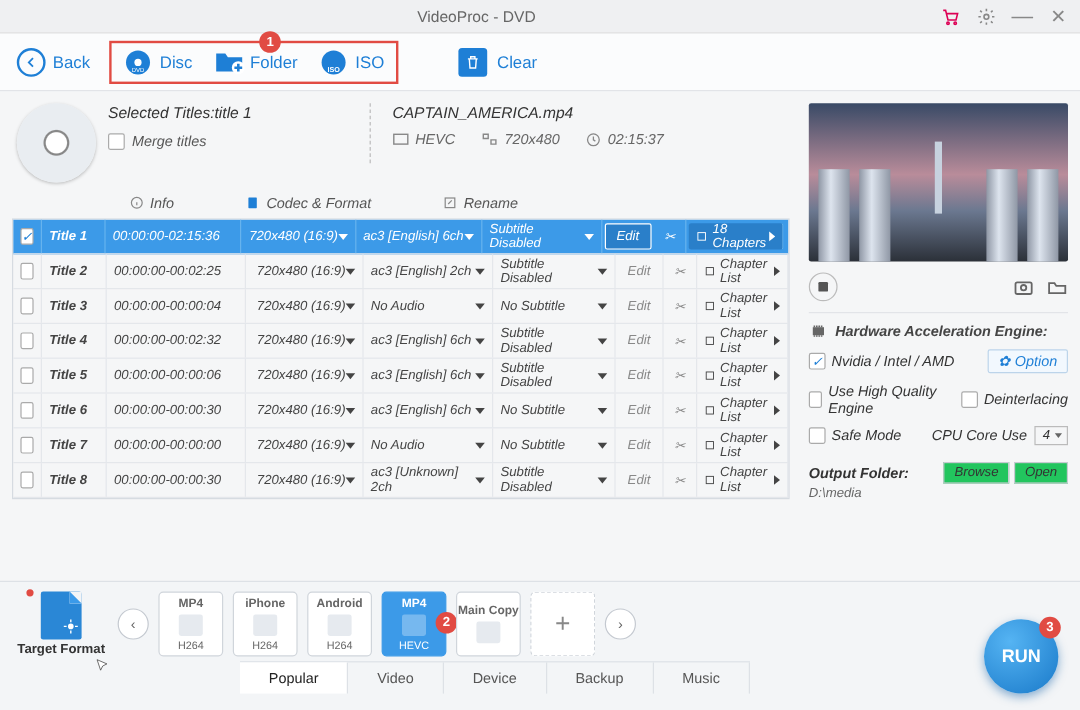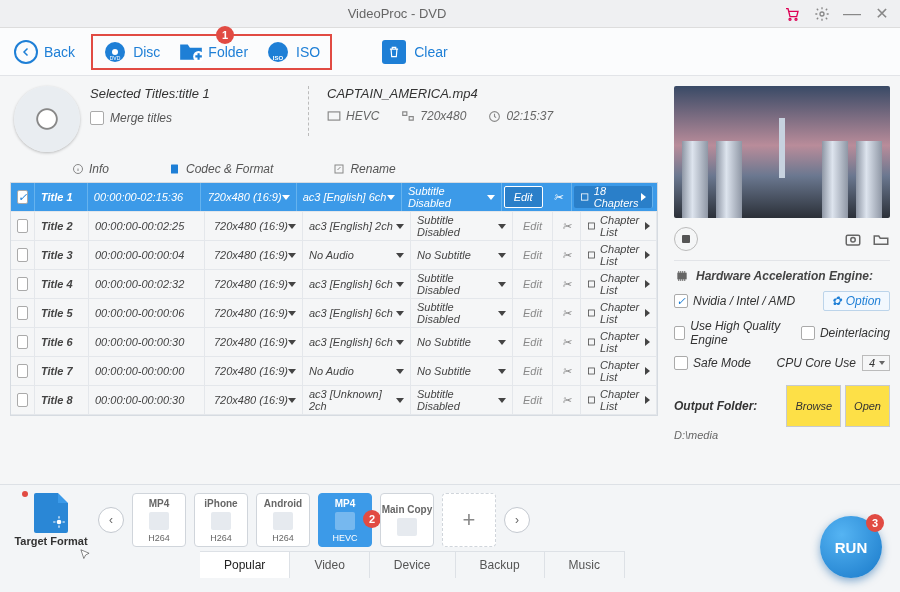--- a/index.html
+++ b/index.html
@@ -35,21 +35,21 @@
 .merge { display: flex; align-items: center; gap: 6px; font-size: 12px; color: #555; }
 .chk { width: 14px; height: 14px; border: 1px solid #aaa; border-radius: 2px; display: inline-flex; align-items: center; justify-content: center; background:#fff; }
 .chk.on::after { content: "✓"; color: #1e7fd6; font-size: 11px; }
 .vsep { width: 0; border-left: 1px dashed #bbb; height: 50px; margin: 0 8px; }
 .srcinfo-right { flex: 1; }
 .srcinfo-right .fn { font-size: 13px; margin-bottom: 8px; }
 .meta-row { display: flex; align-items: center; gap: 22px; color: #666; font-size: 12px; }
 .meta-item { display: flex; align-items: center; gap: 5px; }
 
 
-.tabrow { display: flex; gap: 60px; padding: 6px 0 6px 72px; color: #555; font-size: 12px; }
+.tabrow { display: flex; gap: 60px; padding: 6px 0 6px 108px; color: #555; font-size: 12px; }
 .tabrow .titem { display: flex; align-items: center; gap: 5px; cursor: pointer; }
 
 
 .titles { border: 1px solid #d6dbe1; margin: 0 10px; overflow-y: auto; max-height: 260px; }
 .trow { display: flex; align-items: center; height: 29px; border-bottom: 1px solid #e4e7eb; font-size: 11px; color: #444; }
 .trow.sel { background: #3c9ae8; color: #fff; }
 .trow .cell { padding: 0 6px; border-right: 1px solid #e4e7eb; height: 100%; display: flex; align-items: center; }
 .trow.sel .cell { border-right-color: #66b3ee; }
 .c-chk { width: 24px; justify-content: center; }
 .c-title { width: 54px; font-weight: bold; }
@@ -74,21 +74,21 @@
 .stop-btn::after { content:""; width:8px; height:8px; background:#555; border-radius:1px; }
 .hw-box { border-top: 1px solid #e2e4e8; padding-top: 8px; }
 .hw-title { display: flex; align-items: center; gap: 6px; font-weight: bold; font-size: 12px; color: #444; }
 .hw-row { display: flex; align-items: center; justify-content: space-between; margin-top: 8px; font-size: 12px; }
 .opt-btn { border: 1px solid #bcd4ea; background: #f2f8fe; padding: 2px 8px; border-radius: 2px; color: #1e7fd6; display: flex; align-items: center; gap: 4px; cursor: pointer; }
 .hw-row2 { display: flex; gap: 10px; align-items: center; font-size: 12px; margin-top: 8px; }
 .lab-chk { display: flex; align-items: center; gap: 5px; }
 .sel-num { border: 1px solid #bbb; padding: 1px 14px 1px 6px; font-size: 11px; position: relative; }
 .sel-num::after { content:""; position:absolute; right:4px; top:5px; border-left:3px solid transparent; border-right:3px solid transparent; border-top:4px solid #666; }
 .out-row { display: flex; align-items: center; justify-content: space-between; margin-top: 6px; font-size: 12px; }
-.mini-btn { border: 1px solid #c6cad0; padding: 14px 8px; background: #fde047; font-size: 11px; cursor: pointer; }
+.mini-btn { border: 1px solid #c6cad0; padding: 2px 8px; background: #22c55e; font-size: 11px; cursor: pointer; }
 
 
 .bottom { height: 108px; background: #f3f5f7; border-top: 1px solid #dde1e6; display: flex; flex-direction: column; position: relative; }
 .fmt-row { display: flex; align-items: center; padding: 8px 12px 4px 12px; gap: 8px; }
 .tf-block { display: flex; flex-direction: column; align-items: center; width: 78px; }
 .tf-icon { width: 34px; height: 40px; background: #2a87d6; border-radius: 2px; position: relative; }
 .tf-icon::before { content:""; position:absolute; top:0; right:0; border-left: 10px solid #3b9ae9; border-top: 10px solid #f3f5f7; }
 .tf-label { font-size: 11px; margin-top: 2px; color: #333; font-weight: bold; }
 .nav-circ { width: 26px; height: 26px; border: 1px solid #c4c9d0; border-radius: 50%; display: flex; align-items: center; justify-content: center; cursor: pointer; color: #666; background:#fff; }
 .fmt-card { width: 54px; height: 54px; border: 1px solid #d0d5db; border-radius: 4px; background: #fff; display: flex; flex-direction: column; align-items: center; justify-content: center; font-size: 9px; gap: 3px; color: #666; cursor: pointer; position:relative; }

